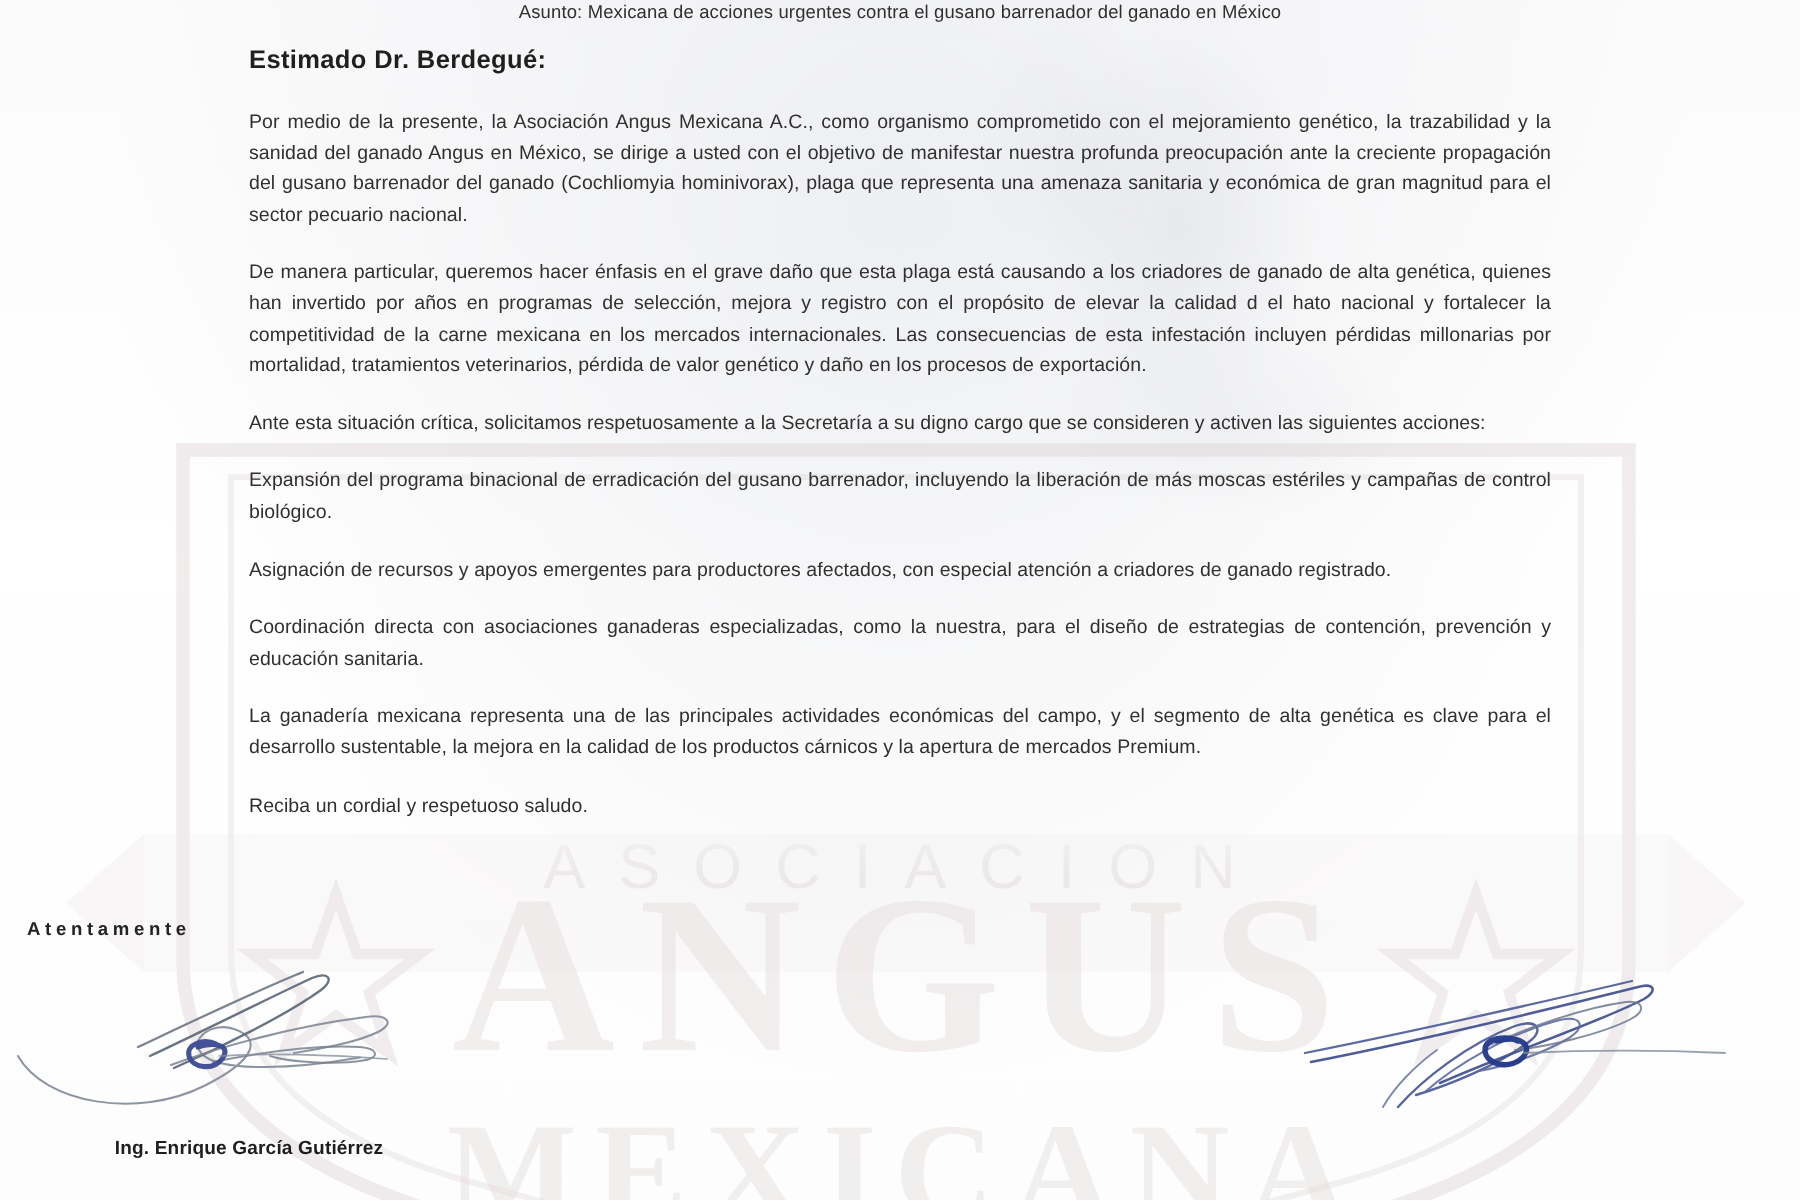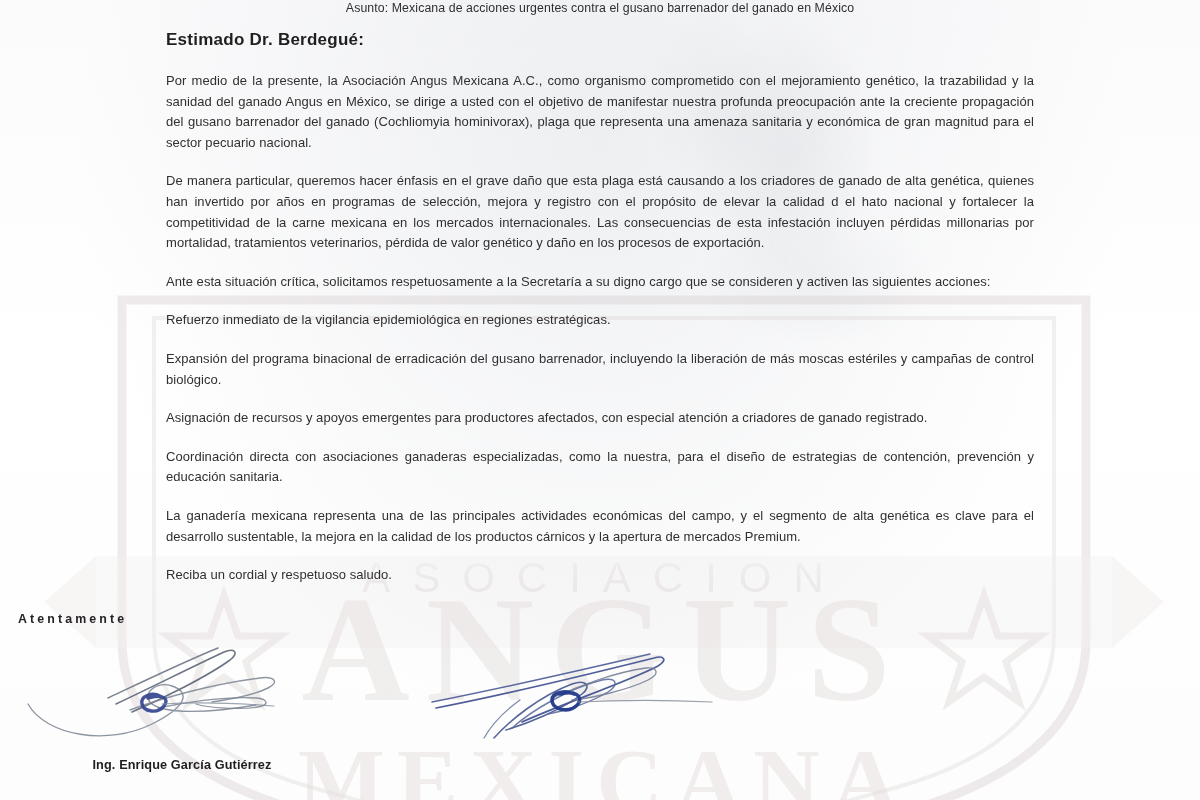--- a/index.html
+++ b/index.html
@@ -122,22 +122,21 @@
     letter-spacing: 3.1px;
     color: #242424;
     margin-left: 18px;
   }
 
   .sign-row {
     position: absolute;
     top: 30px;
     left: 0; right: 0;
     display: flex;
-    justify-content: flex-start;
-    padding-left: 16px;
+    justify-content: space-between;
   }
   .sign-cell {
     width: 380px;
     position: relative;
     text-align: center;
   }
   .sign-cell.left  { margin-left: -24px; }
   .sign-cell.right { margin-left: 10px; }
 
   .sig-art { height: 112px; position: relative; }
@@ -208,21 +207,20 @@
       <span class="lbl">Asunto</span><span>: </span><span>Mexicana de acciones urgentes contra el gusano barrenador del ganado en México</span>
     </div>
 
     <div class="body-col">
 
       <div class="salutation">Estimado Dr. Berdegué:</div>
 
       <p class="para">Por medio de la presente, la Asociación Angus Mexicana A.C., como organismo comprometido con el mejoramiento genético, la trazabilidad y la sanidad del ganado Angus en México, se dirige a usted con el objetivo de manifestar nuestra profunda preocupación ante la creciente propagación del gusano barrenador del ganado (Cochliomyia hominivorax), plaga que representa una amenaza sanitaria y económica de gran magnitud para el sector pecuario nacional.</p>
       <p class="para">De manera particular, queremos hacer énfasis en el grave daño que esta plaga está causando a los criadores de ganado de alta genética, quienes han invertido por años en programas de selección, mejora y registro con el propósito de elevar la calidad d el hato nacional y fortalecer la competitividad de la carne mexicana en los mercados internacionales. Las consecuencias de esta infestación incluyen pérdidas millonarias por mortalidad, tratamientos veterinarios, pérdida de valor genético y daño en los procesos de exportación.</p>
       <p class="para">Ante esta situación crítica, solicitamos respetuosamente a la Secretaría a su digno cargo que se consideren y activen las siguientes acciones:</p>
-      <p class="para">Refuerzo inmediato de la vigilancia epidemiológica en regiones estratégicas.</p>
       <p class="para">Expansión del programa binacional de erradicación del gusano barrenador, incluyendo la liberación de más moscas estériles y campañas de control biológico.</p>
       <p class="para">Asignación de recursos y apoyos emergentes para productores afectados, con especial atención a criadores de ganado registrado.</p>
       <p class="para">Coordinación directa con asociaciones ganaderas especializadas, como la nuestra, para el diseño de estrategias de contención, prevención y educación sanitaria.</p>
       <p class="para">La ganadería mexicana representa una de las principales actividades económicas del campo, y el segmento de alta genética es clave para el desarrollo sustentable, la mejora en la calidad de los productos cárnicos y la apertura de mercados Premium.</p>
       <p class="para last">Reciba un cordial y respetuoso saludo.</p>
 
     </div>
 
     <div id="sign-block">
 

